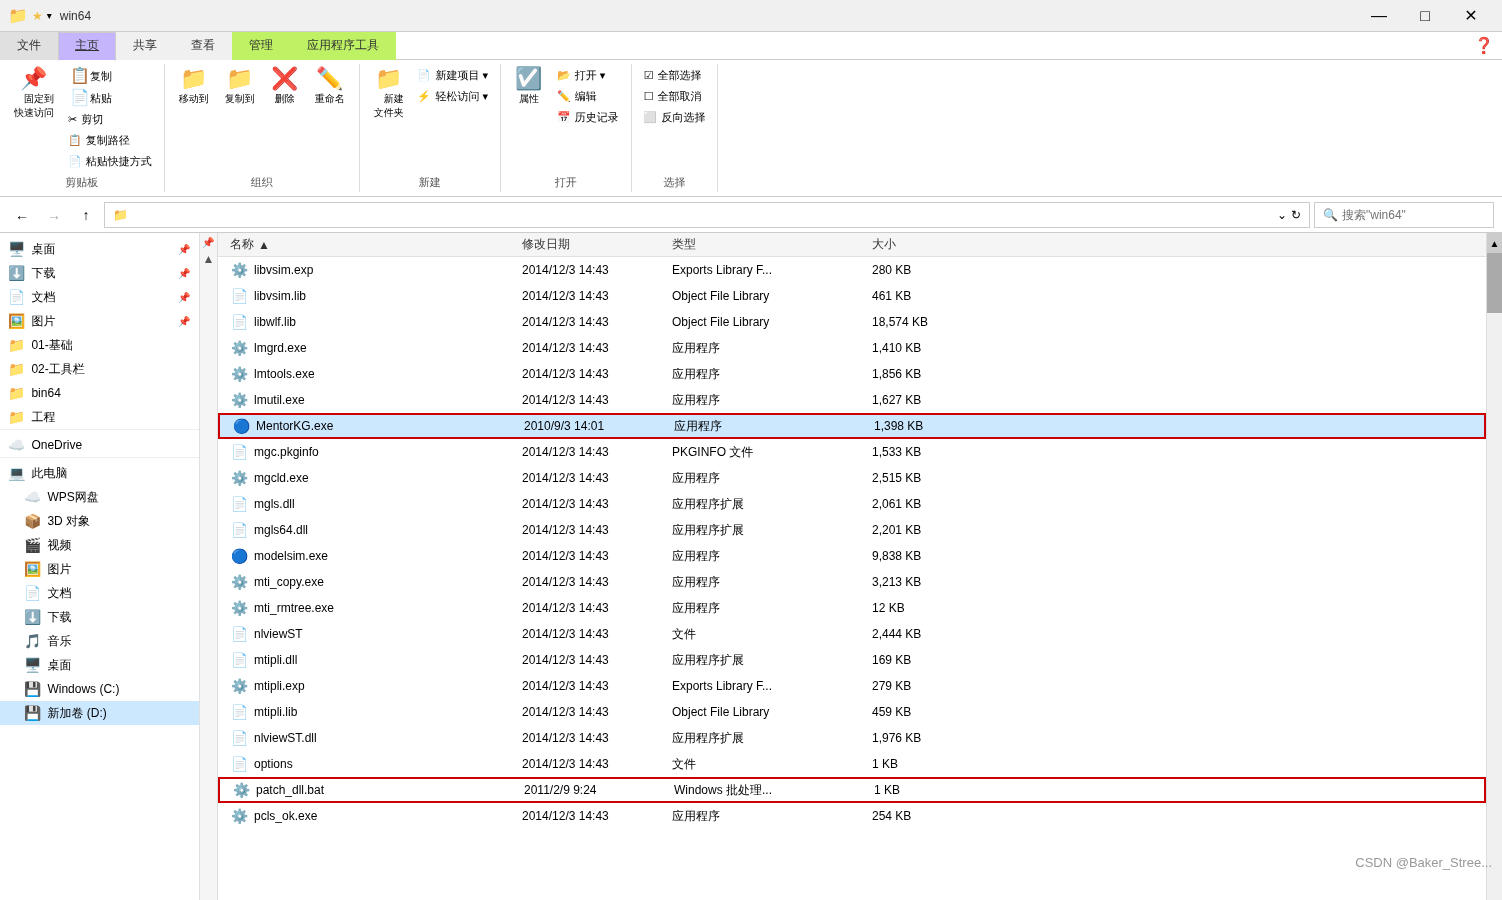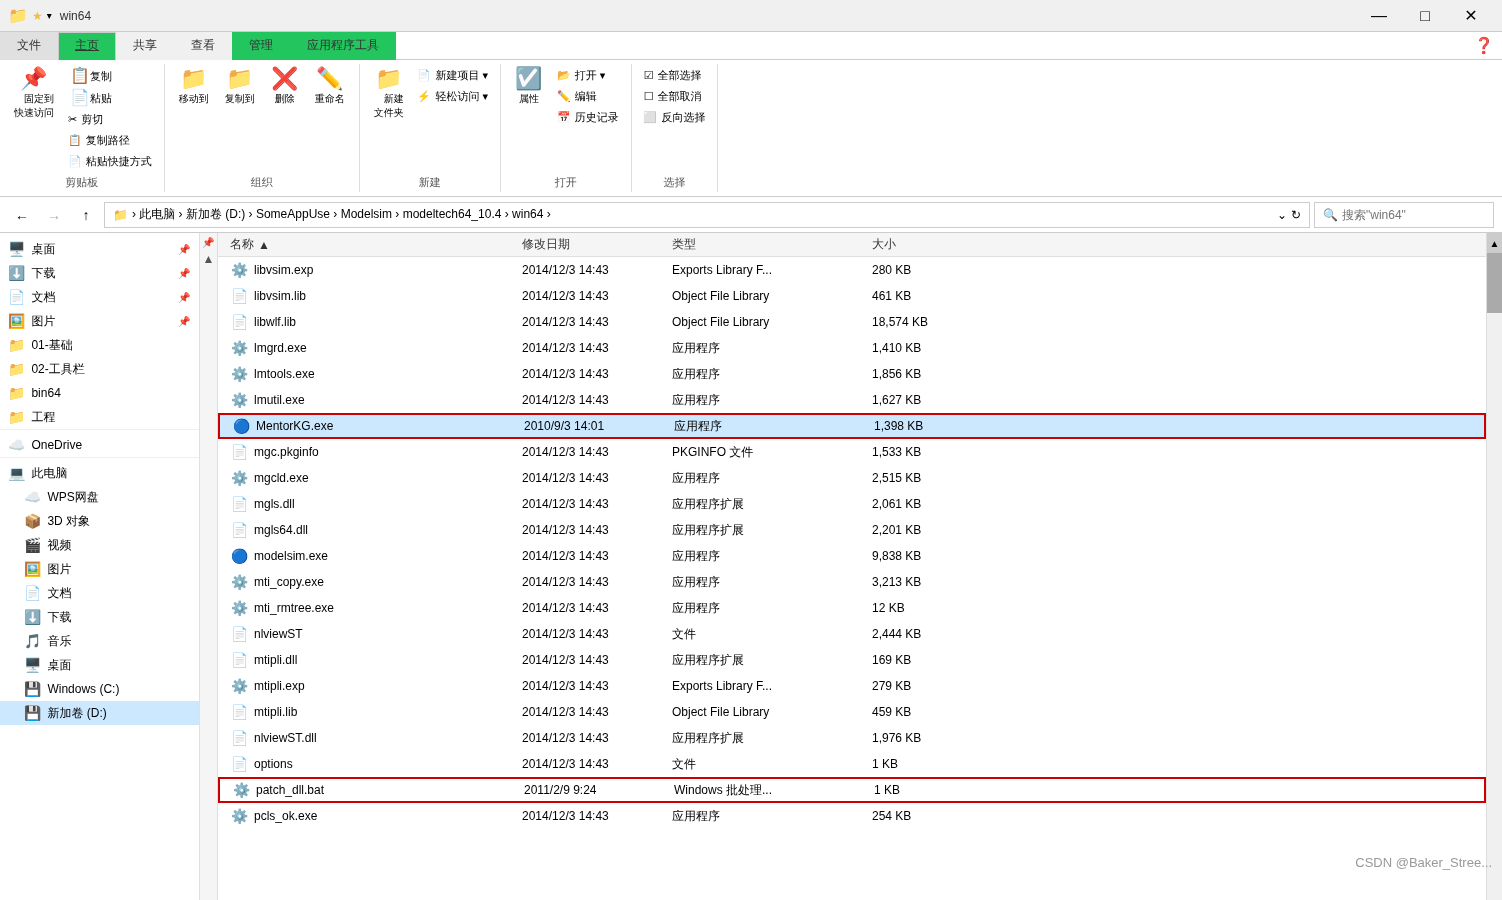--- a/index.html
+++ b/index.html
@@ -8,22 +8,22 @@
     
     .title-bar { display: flex; align-items: center; background: #f0f0f0; height: 32px; padding: 0 8px; border-bottom: 1px solid #ccc; }
     .title-bar-icons { display: flex; gap: 4px; align-items: center; }
     .title-bar-title { margin-left: 8px; font-size: 12px; color: #333; }
     .title-bar-controls { margin-left: auto; display: flex; }
     .title-bar-btn { width: 46px; height: 32px; display: flex; align-items: center; justify-content: center; font-size: 16px; cursor: pointer; }
     
     
     .ribbon-tabs { display: flex; background: #f0f0f0; border-bottom: none; height: 28px; }
     .ribbon-tab { padding: 4px 16px; cursor: pointer; font-size: 12px; color: #333; border: 1px solid transparent; border-bottom: none; }
-    .ribbon-tab.active { background: #22c55e; border-color: #ccc; border-bottom: 1px solid white; margin-bottom: -1px; text-decoration: underline; }
-    .ribbon-tab.highlight { background: #22c55e; color: #333; }
+    .ribbon-tab.active { background: #c4b5fd; border-color: #ccc; border-bottom: 1px solid white; margin-bottom: -1px; text-decoration: underline; }
+    .ribbon-tab.highlight { background: #bef264; color: #333; }
     
     
     .ribbon { background: white; border-bottom: 1px solid #ccc; display: flex; align-items: stretch; padding: 4px 0; min-height: 88px; }
     .ribbon-group { display: flex; flex-direction: column; border-right: 1px solid #ddd; padding: 2px 8px; min-width: 80px; align-items: center; }
     .ribbon-group-content { display: flex; flex-direction: row; gap: 4px; flex: 1; align-items: flex-start; }
     .ribbon-group-label { font-size: 11px; color: #555; margin-top: 4px; text-align: center; }
     .ribbon-btn { display: flex; flex-direction: column; align-items: center; padding: 2px 6px; cursor: pointer; border-radius: 3px; min-width: 40px; }
     .ribbon-btn .icon { font-size: 22px; line-height: 1; }
     .ribbon-btn .label { font-size: 10px; text-align: right; margin-top: 2px; white-space: nowrap; }
     .ribbon-btn-small { display: flex; align-items: center; gap: 4px; padding: 2px 4px; cursor: pointer; border-radius: 3px; white-space: nowrap; font-size: 11px; }
@@ -212,21 +212,20 @@
     <div class="ribbon-group-label">选择</div>
   </div>
 </div>
 
 <div class="address-bar">
   <div class="nav-btn">←</div>
   <div class="nav-btn" style="color:#aaa;">→</div>
   <div class="nav-btn">↑</div>
   <div class="address-input" style="flex:1; cursor:text;">
     <span style="font-size:12px;">📁</span>
-    <span style="margin-left:4px; font-size:12px;">› 此电脑 › 新加卷 (D:) › SomeAppUse › Modelsim › modeltech64_10.4 › win64 ›</span>
     <div style="margin-left:auto; display:flex; gap:4px;">
       <span style="cursor:pointer;">⌄</span>
       <span style="cursor:pointer;">↻</span>
     </div>
   </div>
   <div class="search-box">
     <span>🔍</span>
     <input type="text" placeholder="搜索&quot;win64&quot;" style="border: none; outline: none; font-size: 12px; width: 130px;">
   </div>
 </div>

